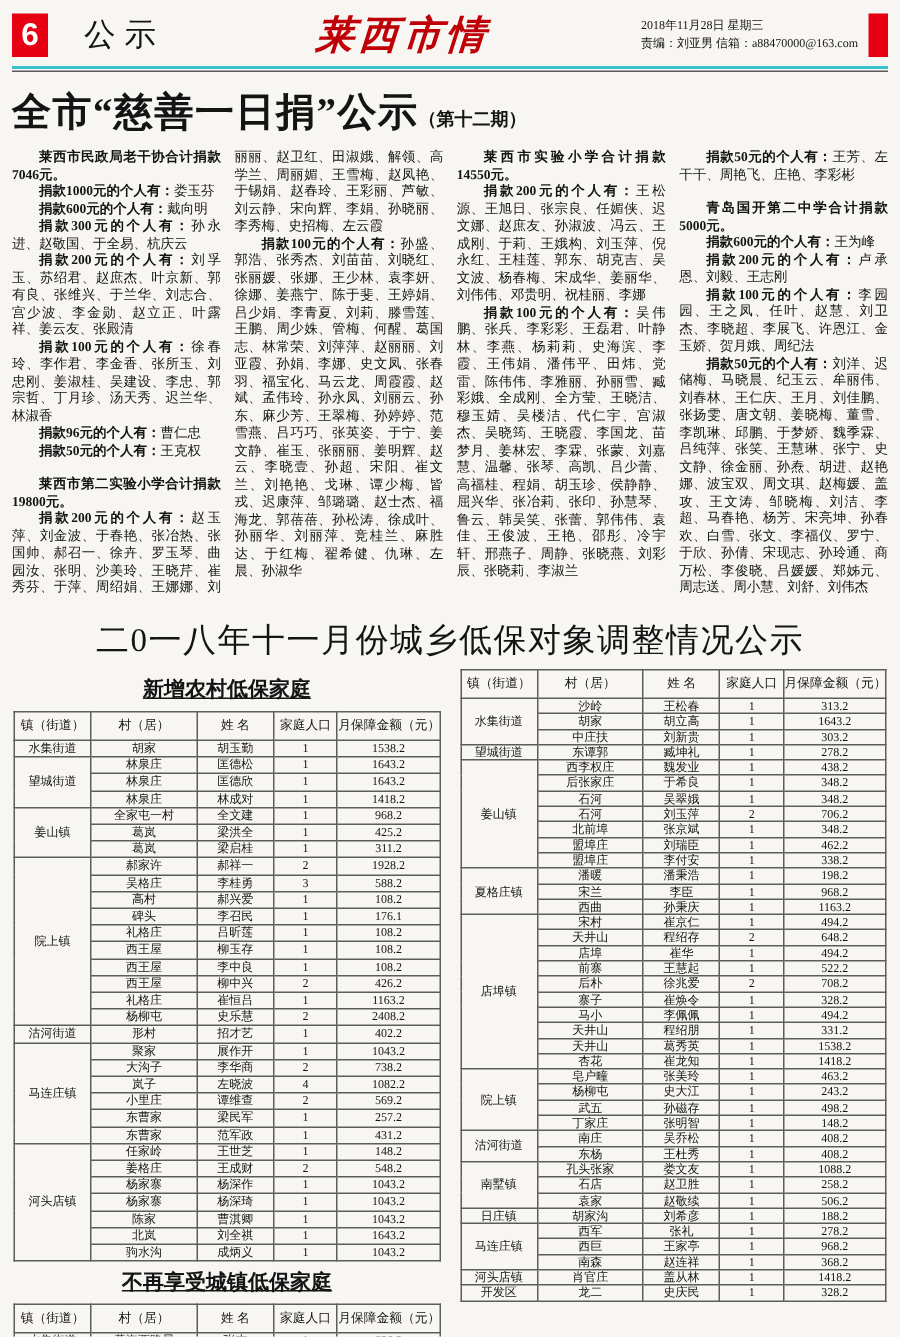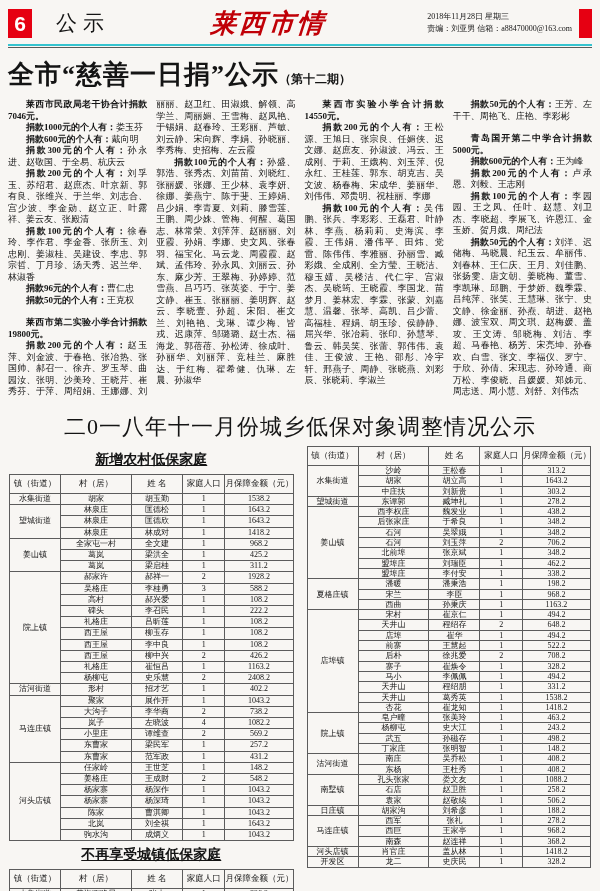--- a/index.html
+++ b/index.html
@@ -185,21 +185,21 @@
               <tr>
                 <td>高村</td>
                 <td>郝兴爱</td>
                 <td>1</td>
                 <td>108.2</td>
               </tr>
               <tr>
                 <td>碑头</td>
                 <td>李召民</td>
                 <td>1</td>
-                <td>222.2</td>
+                <td>176.1</td>
               </tr>
               <tr>
                 <td>礼格庄</td>
                 <td>吕昕莲</td>
                 <td>1</td>
                 <td>108.2</td>
               </tr>
               <tr>
                 <td>西王屋</td>
                 <td>柳玉存</td>

